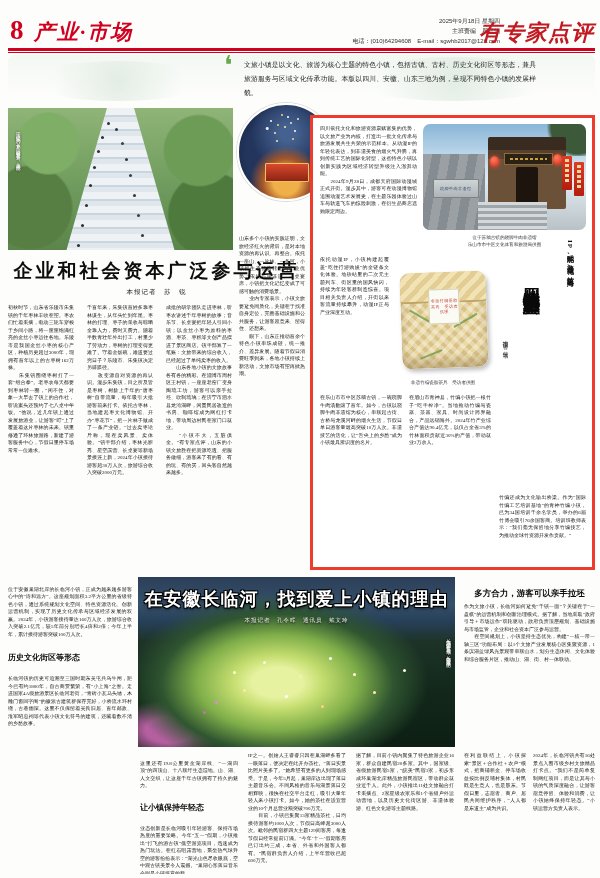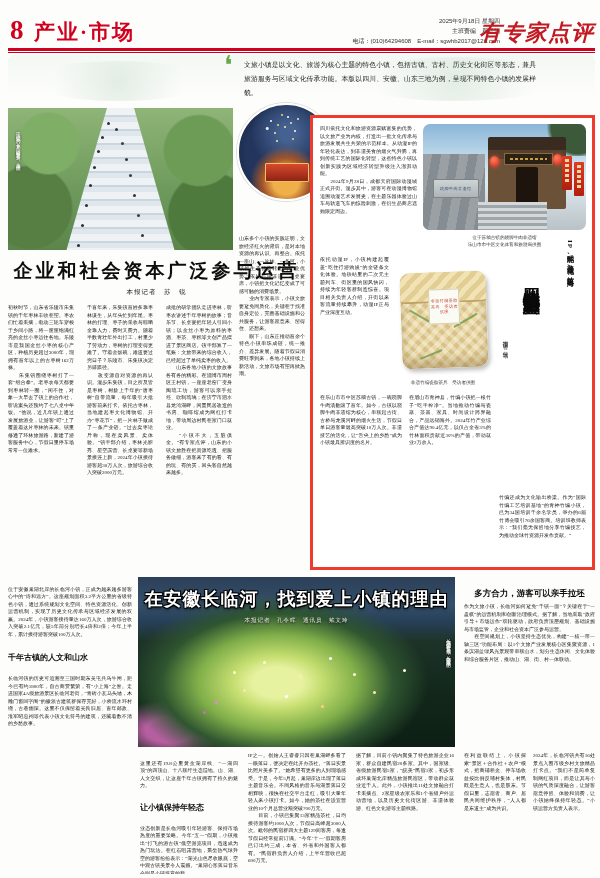--- a/index.html
+++ b/index.html
@@ -1,21 +1,21 @@
 <!DOCTYPE html>
 <html><head>
 <meta charset="utf-8">
 <style>
   html,body{margin:0;padding:0;background:#e9e9e9;}
   #page{position:relative;width:600px;height:878px;background:#fdfdfc;margin:0 auto;overflow:hidden;
         font-family:"Liberation Serif", serif;color:#1a1a1a;}
   .abs{position:absolute;}
   
   .pagenum{font-family:"Liberation Serif",serif;font-weight:bold;color:#d1001f;font-size:27px;line-height:1;}
-  .section{font-family:"Liberation Serif",serif;font-weight:bold;color:#d1001f;font-size:21px;letter-spacing:2px;line-height:1;}
+  .section{font-family:"Liberation Serif",serif;font-weight:bold;font-style:italic;color:#d1001f;font-size:21px;letter-spacing:2px;line-height:1;}
   .meta{font-size:6px;line-height:1.7;text-align:right;color:#333;font-family:"Liberation Sans",sans-serif;}
   .masthead{font-family:"Liberation Serif",serif;font-weight:900;font-style:italic;color:#c11a22;font-size:22px;letter-spacing:1px;white-space:nowrap;}
   .rule-thick{height:2.5px;background:#d1001f;}
   .rule-thin{height:1px;background:#d1001f;margin-top:1.5px;}
   
   .intro-bg{background:linear-gradient(180deg,#f3f8f3,#fdfdfc 85%);border-radius:6px;}
   .blob{position:absolute;border-radius:50%;background:radial-gradient(circle,#e3ede4 0%,rgba(227,237,228,0) 70%);}
   .quote{color:#69a84e;font-size:26px;line-height:1;font-family:"DejaVu Sans",sans-serif;}
   .intro-text{font-size:6.8px;line-height:2.05;color:#222;text-align:justify;font-family:"Liberation Serif",serif;}
   
@@ -192,21 +192,21 @@
     <div class="abs vtitle" style="left:207px;top:156px;height:218px;">四川特色小镇的文旅三重奏</div>
     <div class="abs vbyline" style="left:190px;top:218px;height:70px;">本报记者　付远书</div>
 
     <div class="abs col" style="left:7px;top:276px;width:82px;height:166px;">在乐山市市中区苏稽古镇，一碗跷脚牛肉汤翻滚了百年。如今，古镇以跷脚牛肉非遗馆为核心，串联起古街、古桥与龙溪河畔的烟火生活，节假日单日游客量最高突破10万人次。非遗技艺的活化，让“舌尖上的乡愁”成为小镇最具辨识度的名片。</div>
     <div class="abs col" style="left:96px;top:276px;width:82px;height:166px;">在眉山市青神县，竹编小镇把一根竹子“吃干榨净”。当地推动竹编与瓷器、茶器、家具、时尚设计跨界融合，产品远销海外。2024年竹产业综合产值达90.4亿元，以仅占全省3%的竹林面积贡献近30%的产值，带动就业2万余人。</div>
     <div class="abs col" style="left:186px;top:376px;width:87px;height:66px;">竹编还成为文化输出桥梁。作为“国际竹编工艺培训基地”的青神竹编小镇，已为34国培训千余名学员，举办的6届竹博会吸引76余国客商。培训班教师表示：“我们毫无保留地分享竹编技艺，为推动全球竹资源开发作贡献。”</div>
   </div>
 
   <div class="abs col" style="left:8px;top:578px;width:124px;height:296px;">
     <div style="white-space:pre-line;">位于安徽巢湖北岸的长临河小镇，正成为越来越多游客心中的“诗和远方”。这座规划面积3.2平方公里的省级特色小镇，通过系统规划文化空间、特色资源活化、创新运营机制，实现了历史文化传承与区域经济发展的双赢。2024年，小镇游客接待量达160万人次，旅游综合收入突破2.1亿元，较5年前分别增长4倍和2倍；今年上半年，累计接待游客突破100万人次。</div>
-    <div class="subhead" style="margin:6px 0 4px;">千年古镇的人文和山水</div>
+    <div class="subhead" style="margin:6px 0 4px;">历史文化街区等形态</div>
     <div style="white-space:pre-line;">长临河镇的历史可追溯至三国时期东吴屯兵乌牛闸，距今已有约1800年，自古商贾繁荣，有“小上海”之誉。走进国家4A级旅游景区长临河老街，“青砖小瓦马头墙，木雕门窗回字阁”的徽派古建筑群保存完好，小桥流水环村绕，古巷幽深。这里不仅保留着吴氏旧居、百年邮政、淮军昭忠祠等代表小镇文化符号的建筑，还藏着数不清的乡愁故事。</div>
   </div>
 
   <div class="abs col" style="left:140px;top:752px;width:98px;height:122px;">
     <div style="white-space:pre-line;">这里还有19.8公里黄金湖岸线、“一湖四顶”的四顶山、十八联圩生态湿地。山、湖、人文交织，让这座千年古镇拥有了持久的魅力。</div>
     <div class="subhead" style="margin:5px 0 3px;">让小镇保持年轻态</div>
     <div style="white-space:pre-line;">业态创新是长临河吸引年轻游客、保持市场热度的重要策略。今年“五一”假期，小镇推出“打飞的游古镇”低空游览项目，迅速成为热门玩法。在红石咀露营地，乘坐热气球升空的游客纷纷表示：“湖光山色尽收眼底，空中观古镇美景令人震撼。”巢湖心形落日音乐会则是小镇培育的新</div>
   </div>
 
   <div class="abs photo festival" style="left:138px;top:577px;width:317px;height:170px;">

